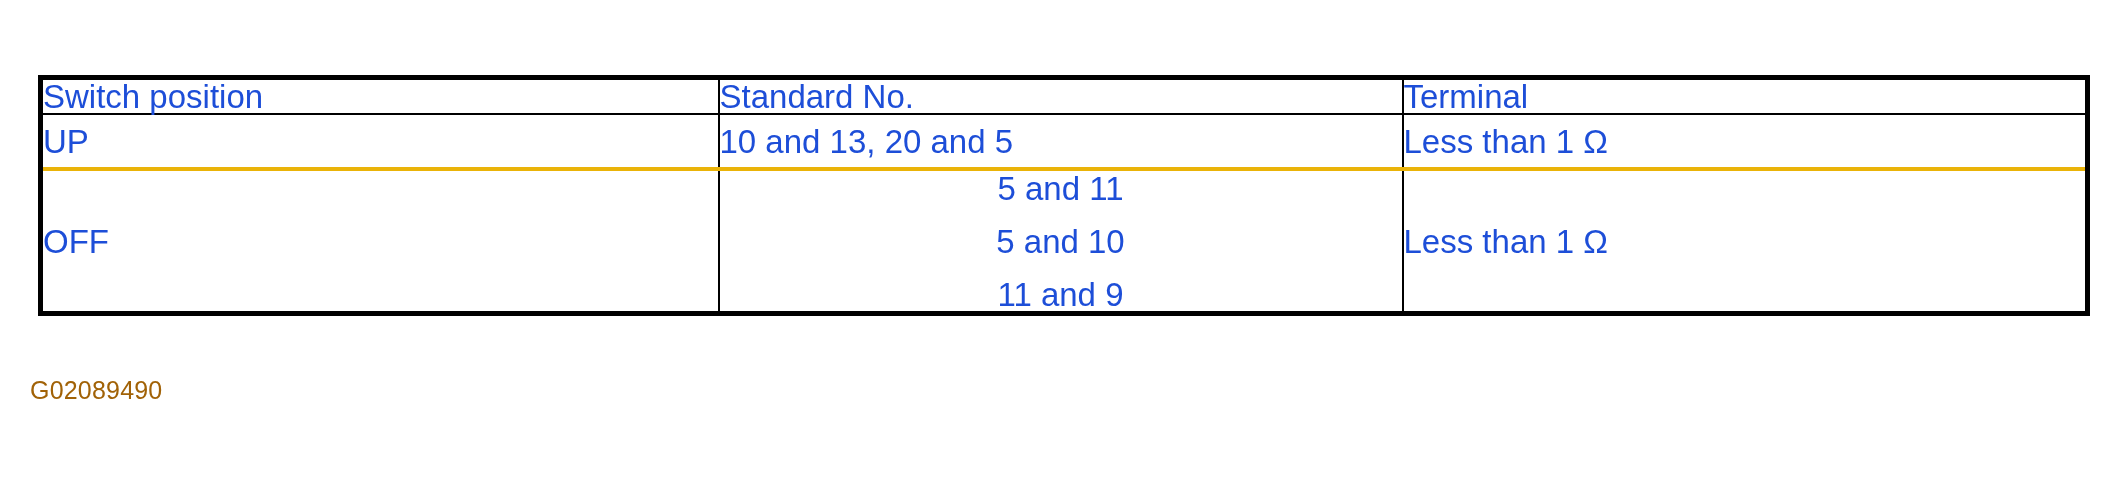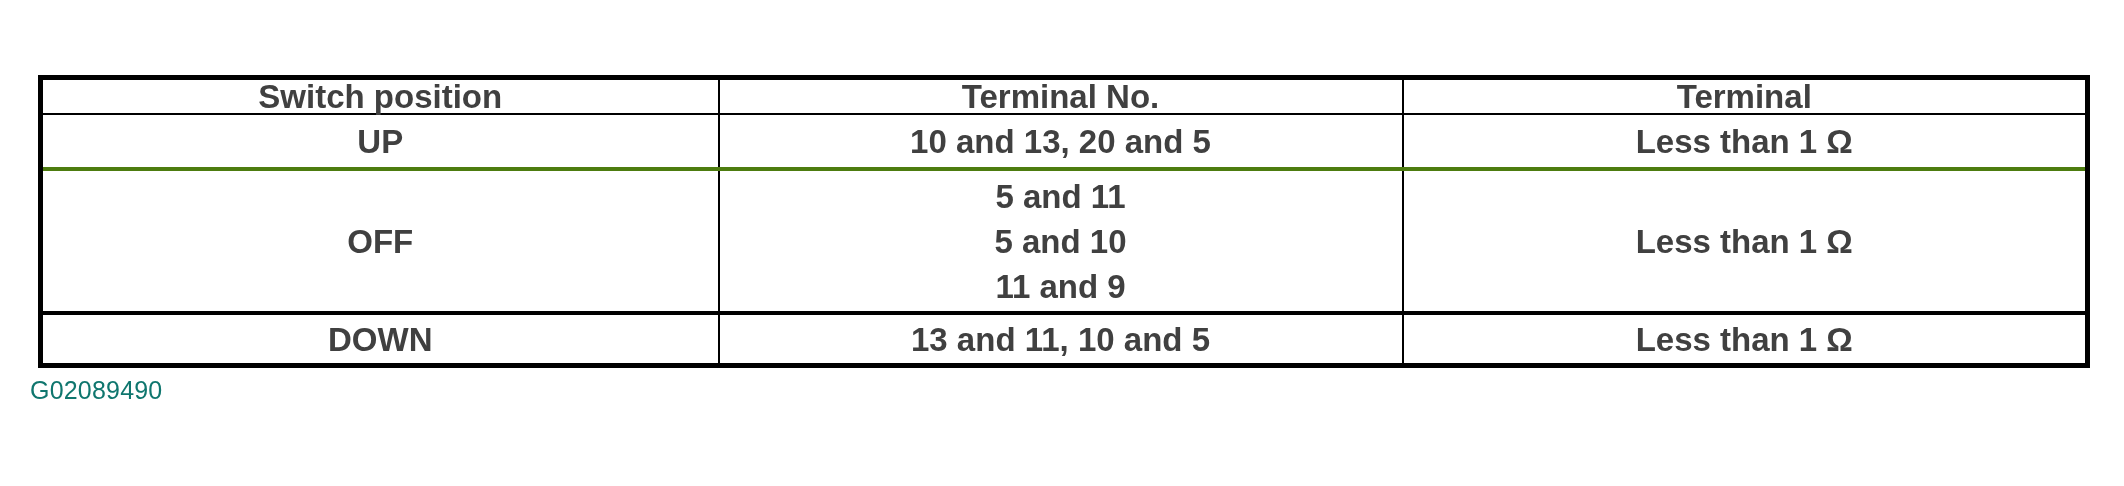--- a/index.html
+++ b/index.html
@@ -38,96 +38,91 @@
     background: #ffffff;
   }
 
   .spec-table col.c-switch   { width: 678px; }  
   .spec-table col.c-terminal { width: 684px; }  
   .spec-table col.c-standard { width: 685px; }  
 
   .spec-table td,
   .spec-table th {
     border: 2px solid #000000;
-    text-align: center;
+    text-align: left;
     vertical-align: middle;
-    font-weight: bold;
+    font-weight: normal;
     font-size: 33px;
     line-height: 1.0;
     padding: 0;
-    color: #404040;
+    color: #1d4ed8;
   }
   .row-up td     { height: 52px; }
   .row-off td    { height: 140px; }
   .row-down td   { height: 48px; }
 
   
-  .row-up td { border-bottom: 4px solid #4d7c0f; }
+  .row-up td { border-bottom: 4px solid #eab308; }
   
   .row-down td { border-top: 4px solid #000000; }
 
   .multiline {
     display: flex;
     flex-direction: column;
     justify-content: center;
     align-items: center;
-    gap: 12px;
+    gap: 20px;
     height: 100%;
   }
   .multiline span { display: block; }
 
   
   .caption {
     position: absolute;
     left: 30px;
     top: 376px;
     font-size: 25px;
     letter-spacing: 0.2px;
-    color: #0f766e;
+    color: #a16207;
     white-space: nowrap;
   }
 </style>
 </head>
 <body>
 
 <div class="page">
 
   <table class="spec-table">
     <colgroup>
       <col class="c-switch">
       <col class="c-terminal">
       <col class="c-standard">
     </colgroup>
     <thead>
       <tr class="row-header">
         <th>Switch position</th>
-        <th>Terminal No.</th>
+        <th>Standard No.</th>
         <th>Terminal</th>
       </tr>
     </thead>
     <tbody>
       <tr class="row-up">
         <td>UP</td>
         <td>10 and 13, 20 and 5</td>
         <td>Less than 1 Ω</td>
       </tr>
       <tr class="row-off">
         <td>OFF</td>
         <td>
           <div class="multiline">
             <span>5 and 11</span>
             <span>5 and 10</span>
             <span>11 and 9</span>
           </div>
         </td>
         <td>Less than 1 Ω</td>
       </tr>
-      <tr class="row-down">
-        <td>DOWN</td>
-        <td>13 and 11, 10 and 5</td>
-        <td>Less than 1 Ω</td>
-      </tr>
     </tbody>
   </table>
 
   <div class="caption">G02089490</div>
 
 </div>
 
 </body></html>

